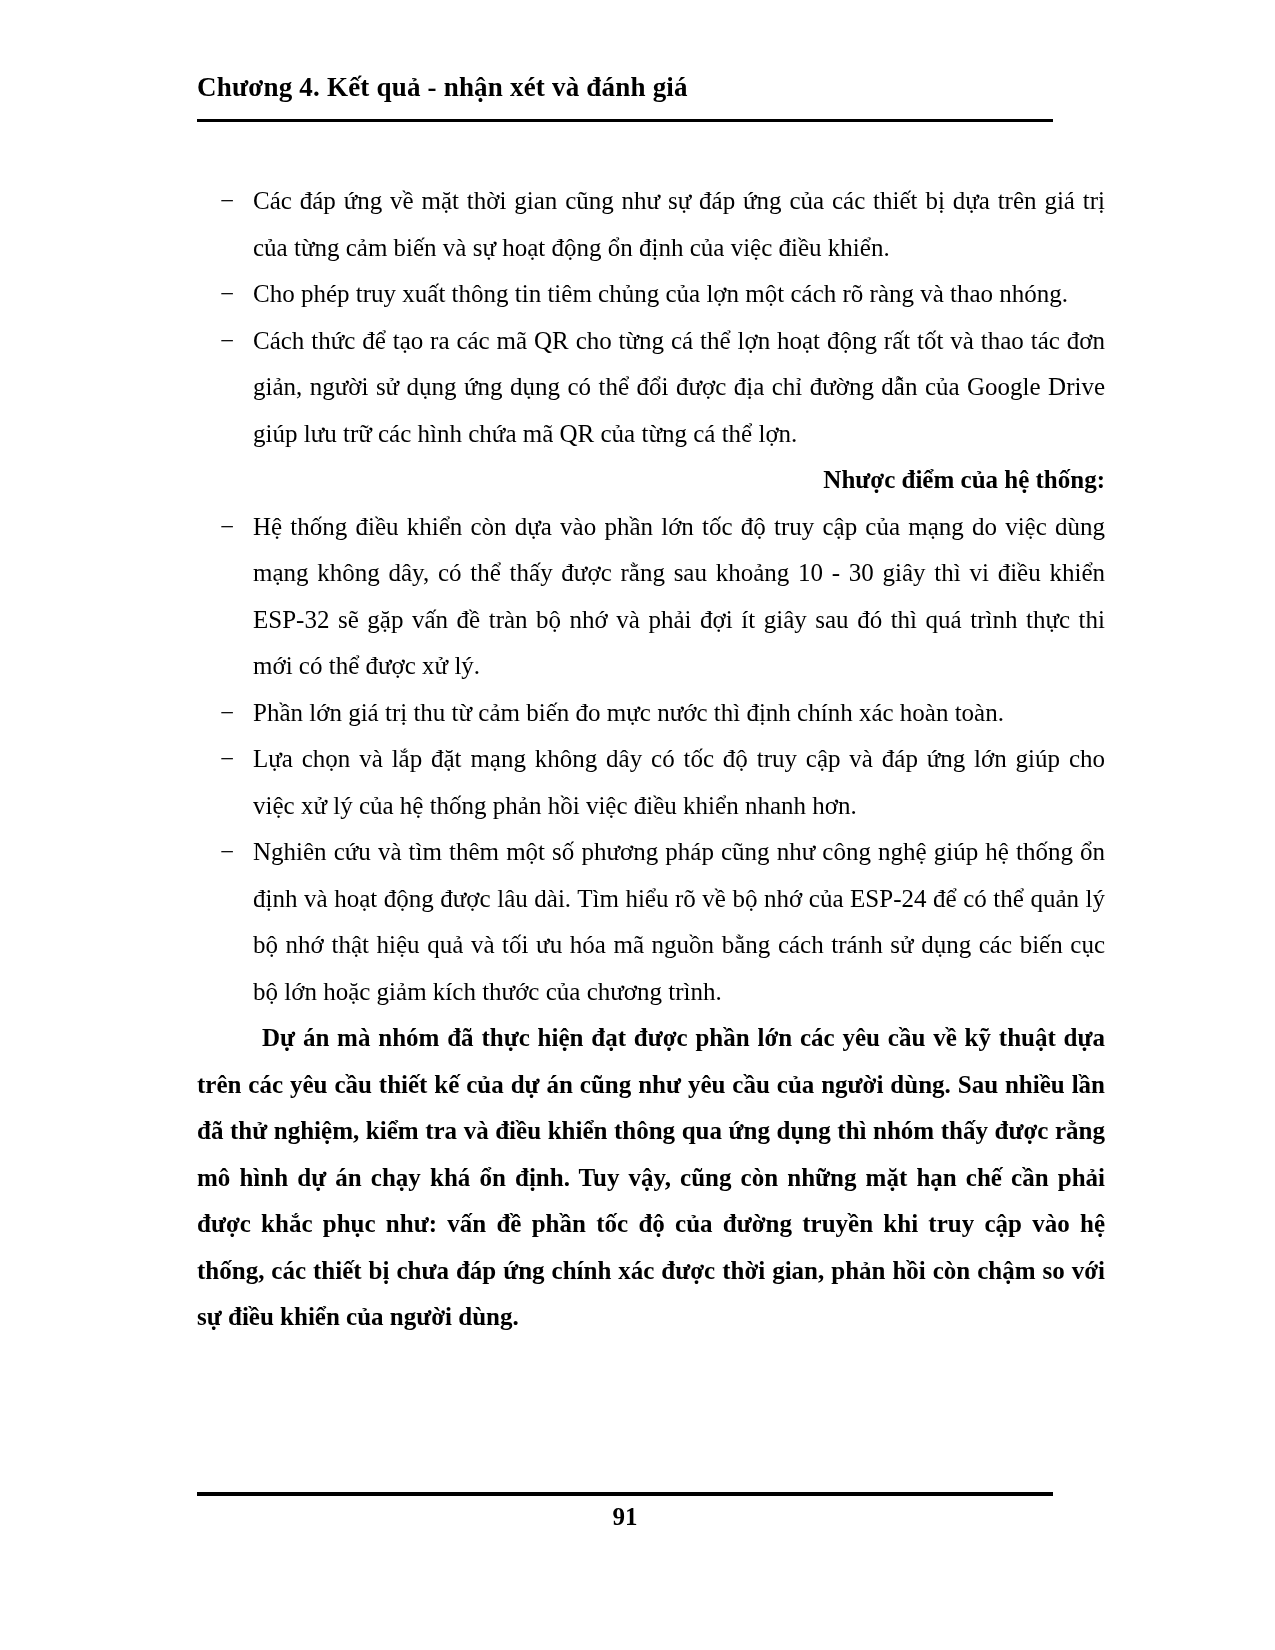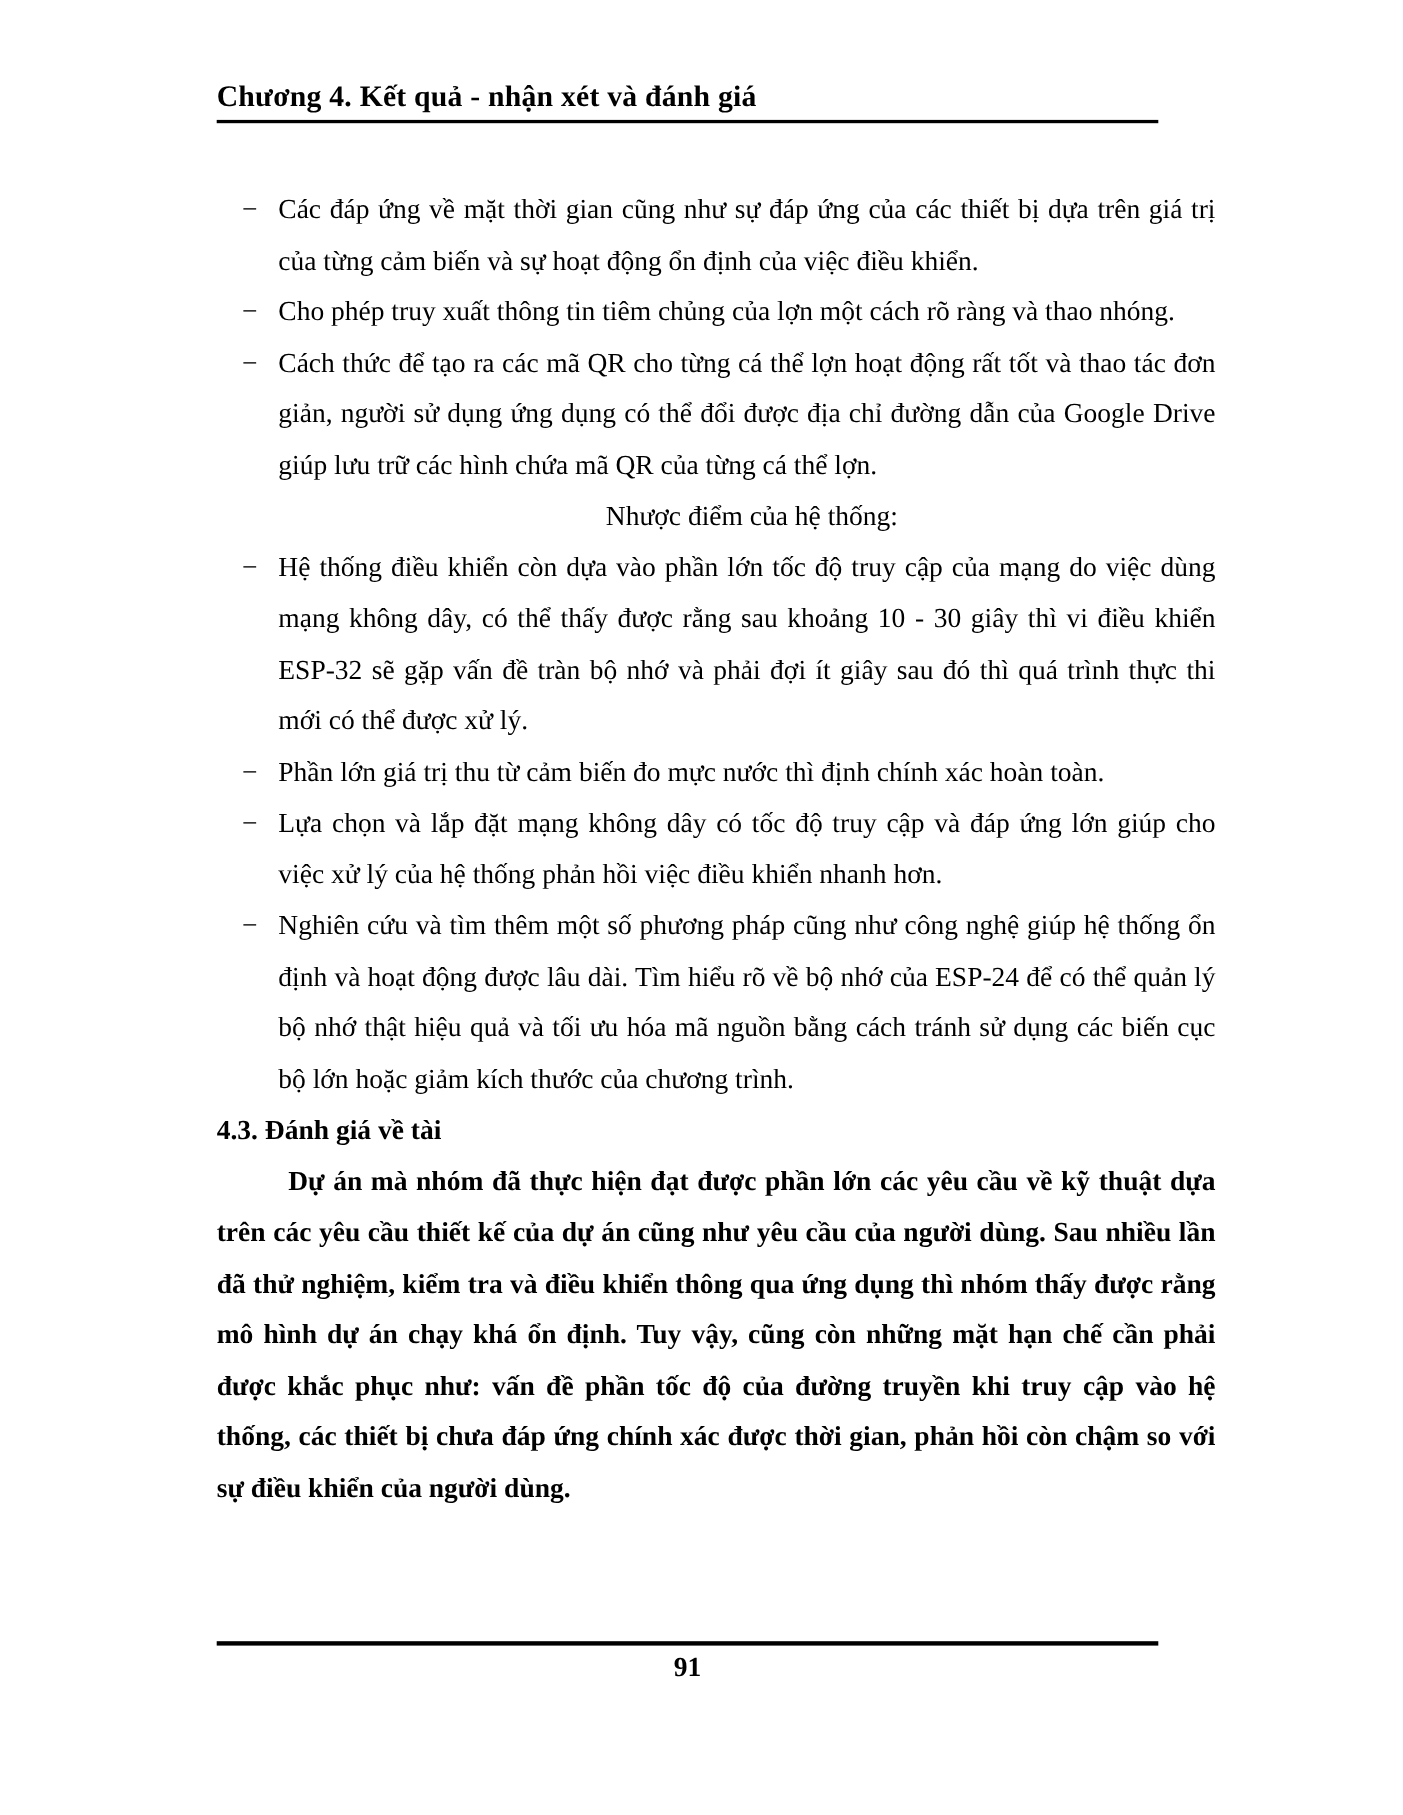--- a/index.html
+++ b/index.html
@@ -15,21 +15,21 @@
   }
   .page {
     position: relative;
     width: 1275px;
     height: 1650px;
     padding: 72px 170px 0 197px;
   }
   .page-header {
     width: 856px;
     border-bottom: 3px solid #000000;
-    padding-bottom: 6px;
+    padding-bottom: 16px;
     margin-bottom: 56px;
   }
   .header-title {
     font-size: 27px;
     font-weight: bold;
     letter-spacing: 0.2px;
   }
   .page-body {
     width: 908px;
     font-size: 25px;
@@ -43,23 +43,23 @@
   .bullet .marker {
     flex: 0 0 56px;
     padding-left: 23px;
     text-align: left;
   }
   .bullet .text {
     flex: 1 1 auto;
     text-align: justify;
   }
   .subheading {
-    font-weight: normal;
+    font-weight: bold;
     padding-left: 65px;
-    text-align: center;
+    text-align: right;
   }
   .section-heading {
     font-weight: bold;
     font-size: 25px;
     text-align: left;
   }
   .paragraph {
     text-indent: 65px;
     text-align: justify;
     font-weight: bold;
@@ -120,21 +120,20 @@
     <div class="bullet">
       <span class="marker">−</span>
       <span class="text">Lựa chọn và lắp đặt mạng không dây có tốc độ truy cập và đáp ứng lớn giúp cho việc xử lý của hệ thống phản hồi việc điều khiển nhanh hơn.</span>
     </div>
 
     <div class="bullet">
       <span class="marker">−</span>
       <span class="text">Nghiên cứu và tìm thêm một số phương pháp cũng như công nghệ giúp hệ thống ổn định và hoạt động được lâu dài. Tìm hiểu rõ về bộ nhớ của ESP-24 để có thể quản lý bộ nhớ thật hiệu quả và tối ưu hóa mã nguồn bằng cách tránh sử dụng các biến cục bộ lớn hoặc giảm kích thước của chương trình.</span>
     </div>
 
-    <h2 class="section-heading">4.3. Đánh giá về tài</h2>
 
     <p class="paragraph">Dự án mà nhóm đã thực hiện đạt được phần lớn các yêu cầu về kỹ thuật dựa trên các yêu cầu thiết kế của dự án cũng như yêu cầu của người dùng. Sau nhiều lần đã thử nghiệm, kiểm tra và điều khiển thông qua ứng dụng thì nhóm thấy được rằng mô hình dự án chạy khá ổn định. Tuy vậy, cũng còn những mặt hạn chế cần phải được khắc phục như: vấn đề phần tốc độ của đường truyền khi truy cập vào hệ thống, các thiết bị chưa đáp ứng chính xác được thời gian, phản hồi còn chậm so với sự điều khiển của người dùng.</p>
 
   </main>
 
   <footer class="page-footer">
     <div class="page-number">91</div>
   </footer>
 
 </div>

